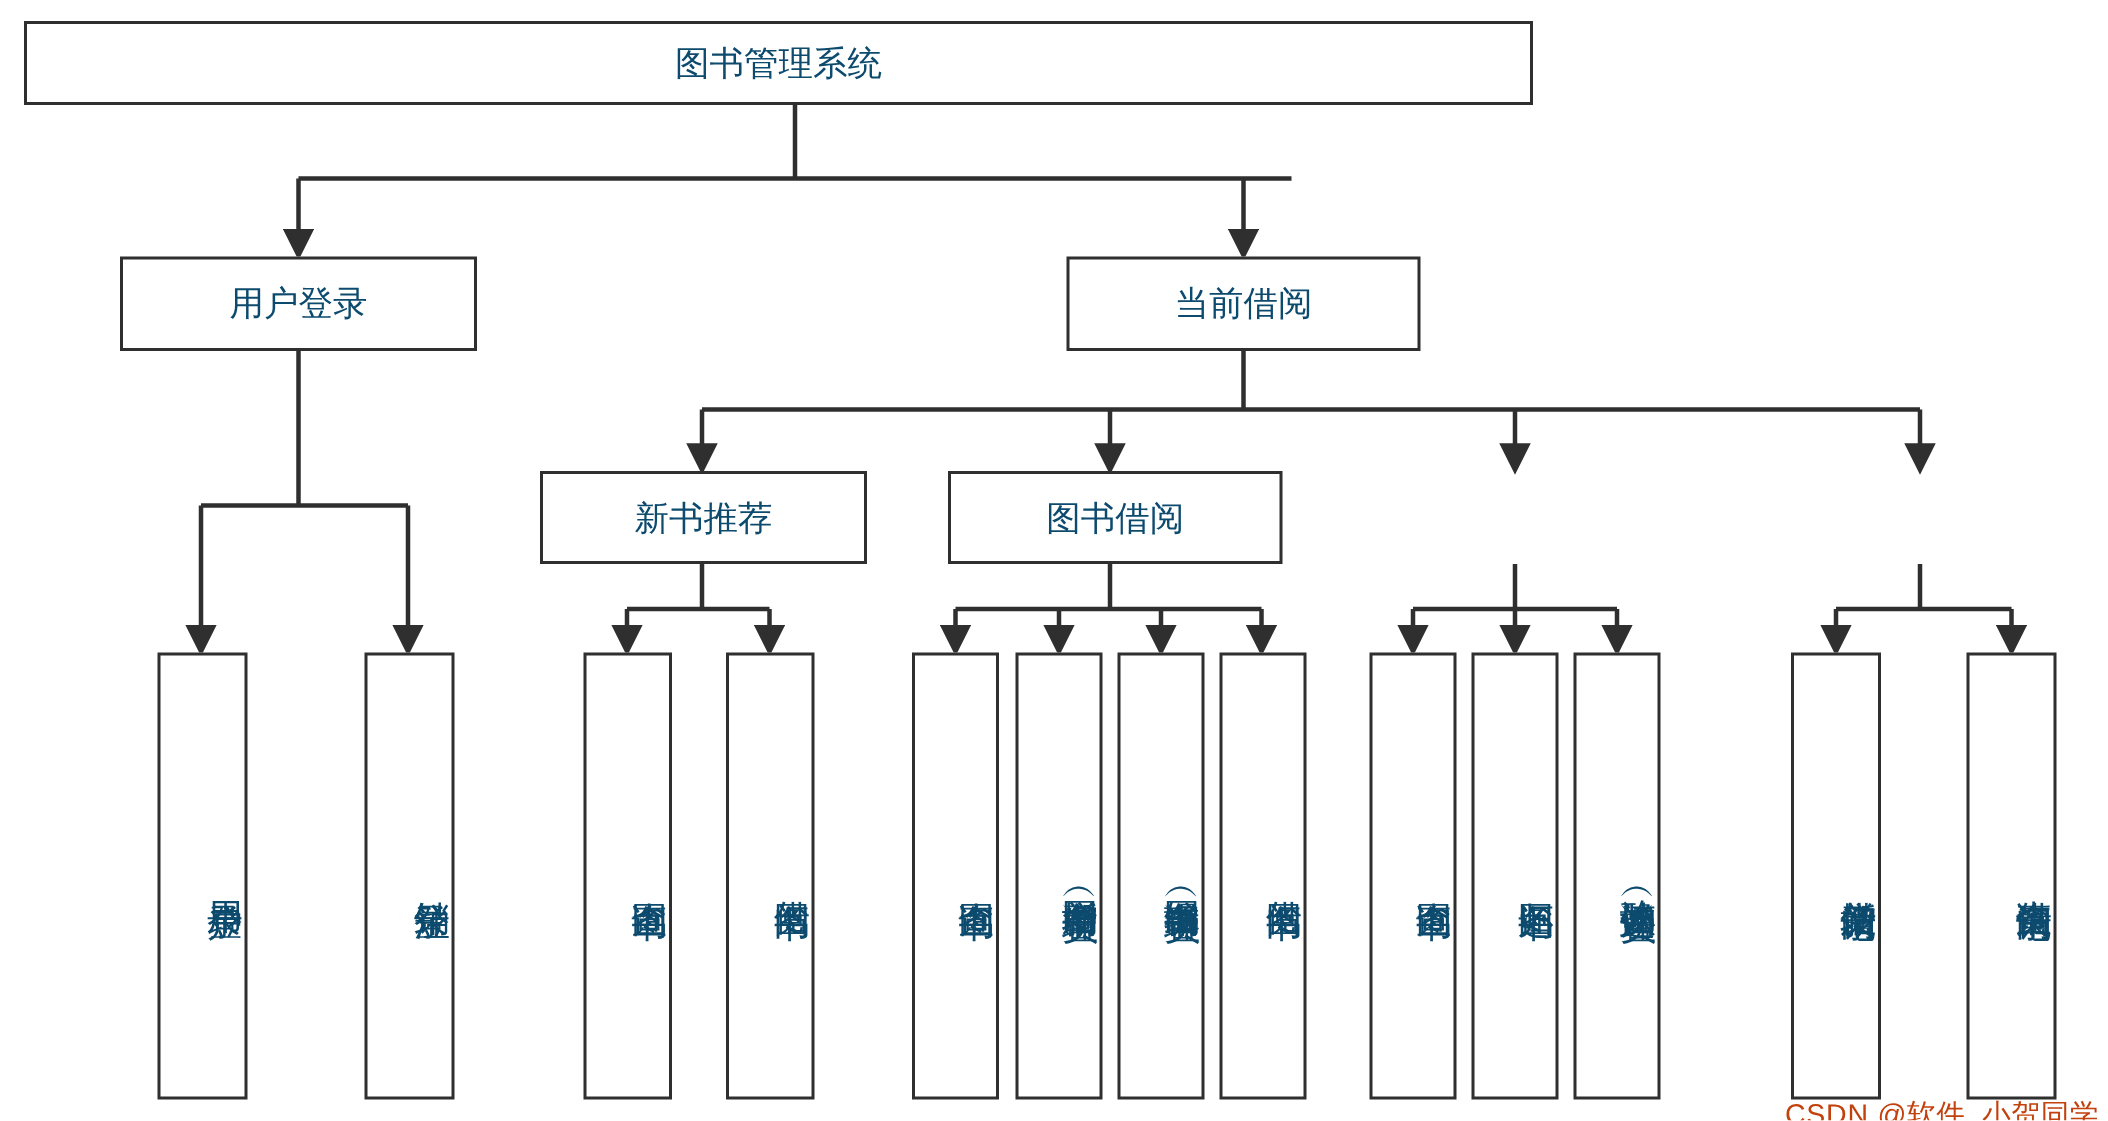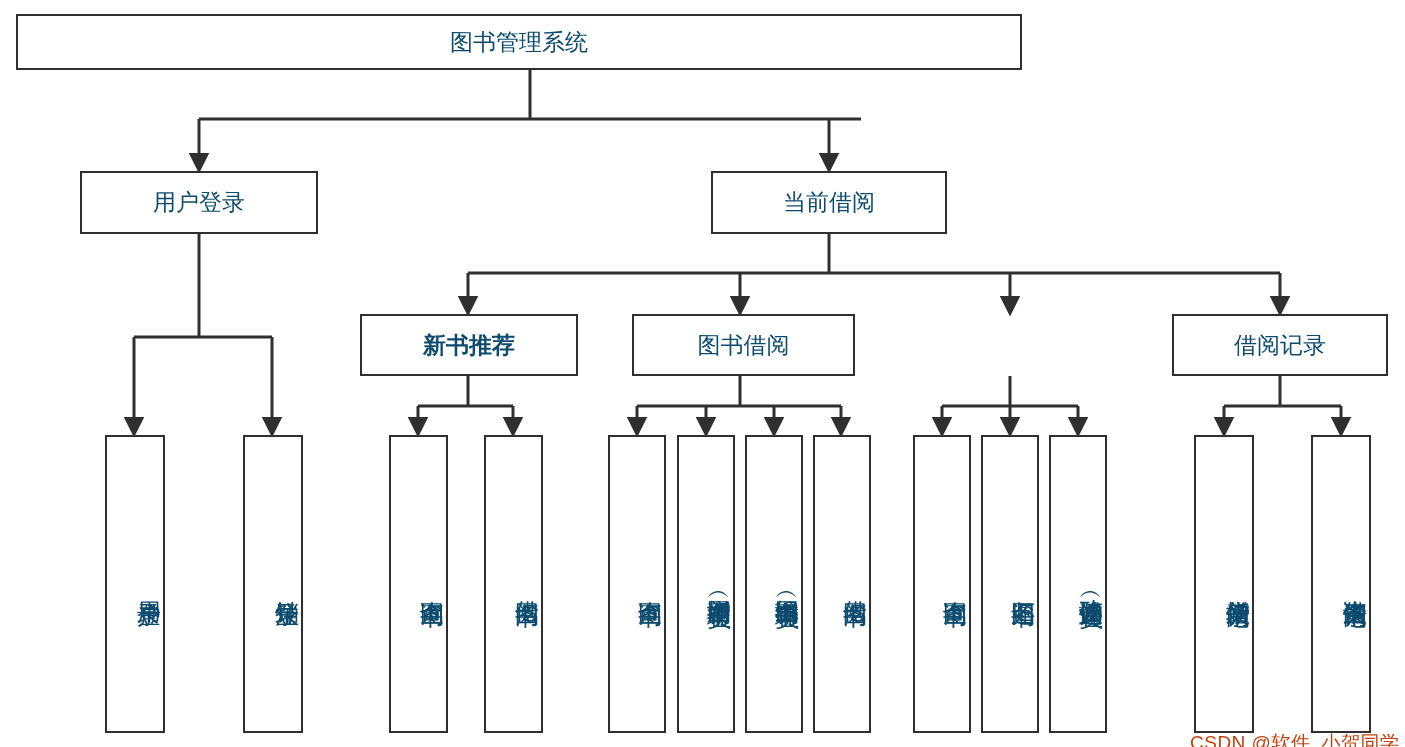--- a/index.html
+++ b/index.html
@@ -124,28 +124,25 @@
     <span>图书管理系统</span>
   </div>
 
   <div class="node horiz" id="node-l1-0" style="left: 80px; top: 171px; width: 238px; height: 63px;">
     <span>用户登录</span>
   </div>
   <div class="node horiz" id="node-l1-1" style="left: 711px; top: 171px; width: 236px; height: 63px;">
     <span>当前借阅</span>
   </div>
 
-  <div class="node horiz" id="node-l2-0" style="left: 360px; top: 314px; width: 218px; height: 62px; font-weight: bold;">
+  <div class="node horiz" id="node-l2-0" style="left: 360px; top: 314px; width: 218px; height: 62px;">
     <span>新书推荐</span>
   </div>
   <div class="node horiz" id="node-l2-1" style="left: 632px; top: 314px; width: 223px; height: 62px;">
     <span>图书借阅</span>
-  </div>
-  <div class="node horiz" id="node-l2-3" style="left: 1172px; top: 314px; width: 216px; height: 62px;">
-    <span>借阅记录</span>
   </div>
 
   <div class="node vert" id="node-leaf-0" style="left: 105px; top: 435px; width: 60px; height: 298px;">
     <span class="vtext">用户登录</span>
   </div>
   <div class="node vert" id="node-leaf-1" style="left: 243px; top: 435px; width: 60px; height: 298px;">
     <span class="vtext">注销登录</span>
   </div>
   <div class="node vert" id="node-leaf-2" style="left: 389px; top: 435px; width: 59px; height: 298px;">
     <span class="vtext">查询图书</span>

